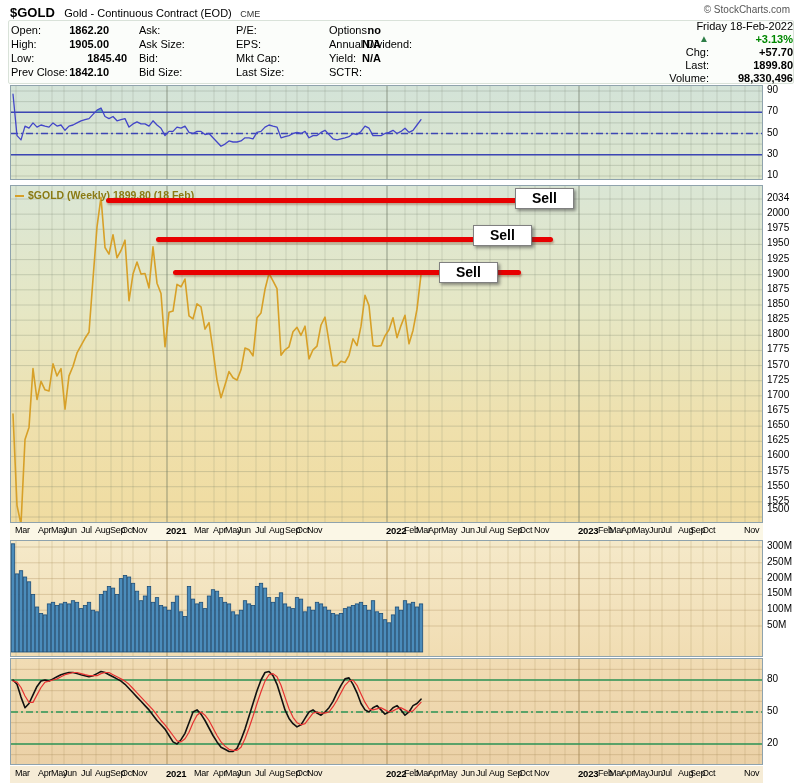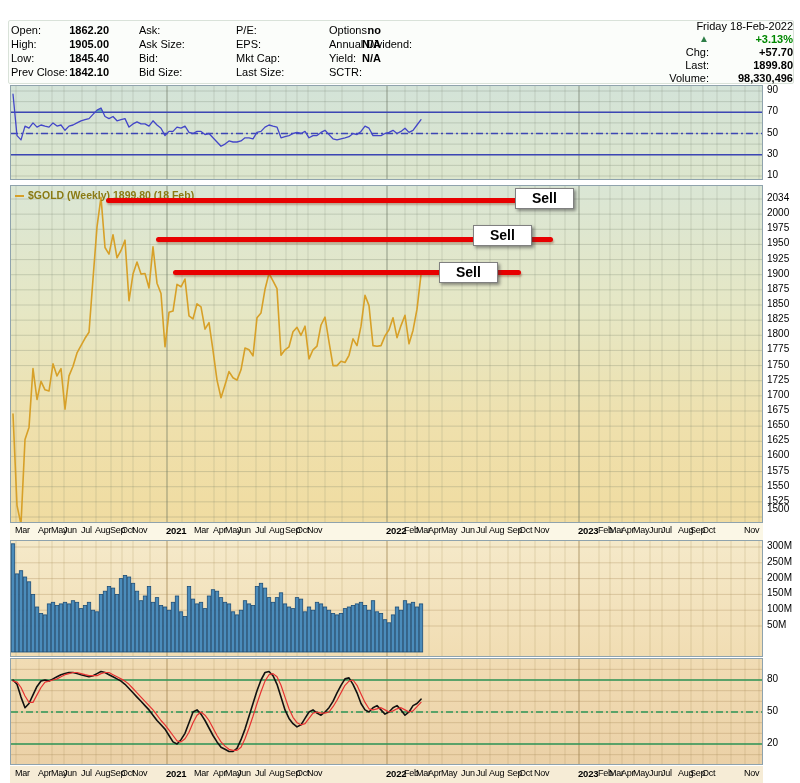--- a/index.html
+++ b/index.html
@@ -40,27 +40,33 @@
              box-shadow:1px 2px 2px rgba(120,50,20,.35);}
   .sell-label{position:absolute;z-index:7;background:#fff;border:1px solid #808080;
               padding:0 16px;font-size:14px;font-weight:bold;color:#000;line-height:19px;
               box-shadow:2px 2px 3px rgba(60,60,60,.55);}
 </style>
 </head>
 <body>
 
 <div class="app">
 
+  <div class="titlebar">
+    <span class="sym">$GOLD</span>
+    <span class="nm">Gold - Continuous Contract (EOD)</span>
+    <span class="ex">CME</span>
+    <span class="copy">© StockCharts.com</span>
+  </div>
   <div class="quotebox" id="quotebox">
       <div class="qlabel" style="left: 2px; top: 3px;">Open:</div>
       <div class="qvalue" style="left: 2px; top: 3px; width: 98px;">1862.20</div>
       <div class="qlabel" style="left: 2px; top: 17px;">High:</div>
       <div class="qvalue" style="left: 2px; top: 17px; width: 98px;">1905.00</div>
       <div class="qlabel" style="left: 2px; top: 31px;">Low:</div>
-      <div class="qvalue" style="left: 2px; top: 31px; width: 98px;">1845.40</div>
+      <div class="qvalue" style="left: 2px; top: 31px; width: 116px;">1845.40</div>
       <div class="qlabel" style="left: 2px; top: 45px;">Prev Close:</div>
       <div class="qvalue" style="left: 2px; top: 45px; width: 98px;">1842.10</div>
       <div class="qlabel" style="left: 130px; top: 3px;">Ask:</div>
       <div class="qvalue" style="left: 130px; top: 3px; width: 77px;"></div>
       <div class="qlabel" style="left: 130px; top: 17px;">Ask Size:</div>
       <div class="qvalue" style="left: 130px; top: 17px; width: 77px;"></div>
       <div class="qlabel" style="left: 130px; top: 31px;">Bid:</div>
       <div class="qvalue" style="left: 130px; top: 31px; width: 77px;"></div>
       <div class="qlabel" style="left: 130px; top: 45px; text-align: right;">Bid Size:</div>
       <div class="qvalue" style="left: 130px; top: 45px; width: 77px;"></div>
@@ -596,21 +602,21 @@
       <div class="ytick" style="top: 503px;">1500</div>
       <div class="ytick" style="top: 494.857px;">1525</div>
       <div class="ytick" style="top: 479.714px;">1550</div>
       <div class="ytick" style="top: 464.571px;">1575</div>
       <div class="ytick" style="top: 449.429px;">1600</div>
       <div class="ytick" style="top: 434.286px;">1625</div>
       <div class="ytick" style="top: 419.143px;">1650</div>
       <div class="ytick" style="top: 404px;">1675</div>
       <div class="ytick" style="top: 388.857px;">1700</div>
       <div class="ytick" style="top: 373.714px;">1725</div>
-      <div class="ytick" style="top: 358.571px;">1750</div>
+      <div class="ytick" style="top: 358.571px;">1570</div>
       <div class="ytick" style="top: 343.429px;">1775</div>
       <div class="ytick" style="top: 328.286px;">1800</div>
       <div class="ytick" style="top: 313.143px;">1825</div>
       <div class="ytick" style="top: 298px;">1850</div>
       <div class="ytick" style="top: 282.857px;">1875</div>
       <div class="ytick" style="top: 267.714px;">1900</div>
       <div class="ytick" style="top: 252.571px;">1925</div>
       <div class="ytick" style="top: 237.429px;">1950</div>
       <div class="ytick" style="top: 222.286px;">1975</div>
       <div class="ytick" style="top: 207.143px;">2000</div>

